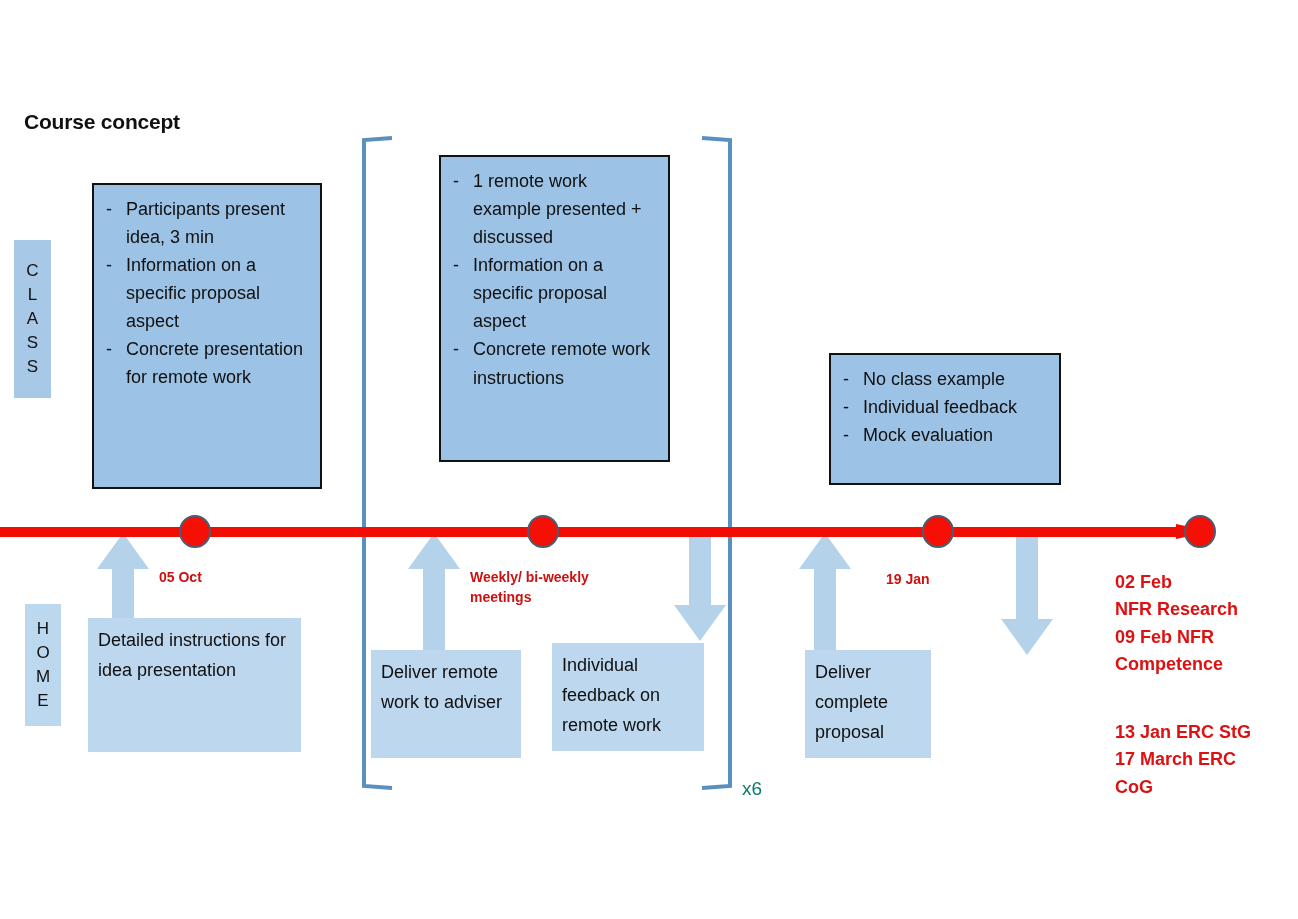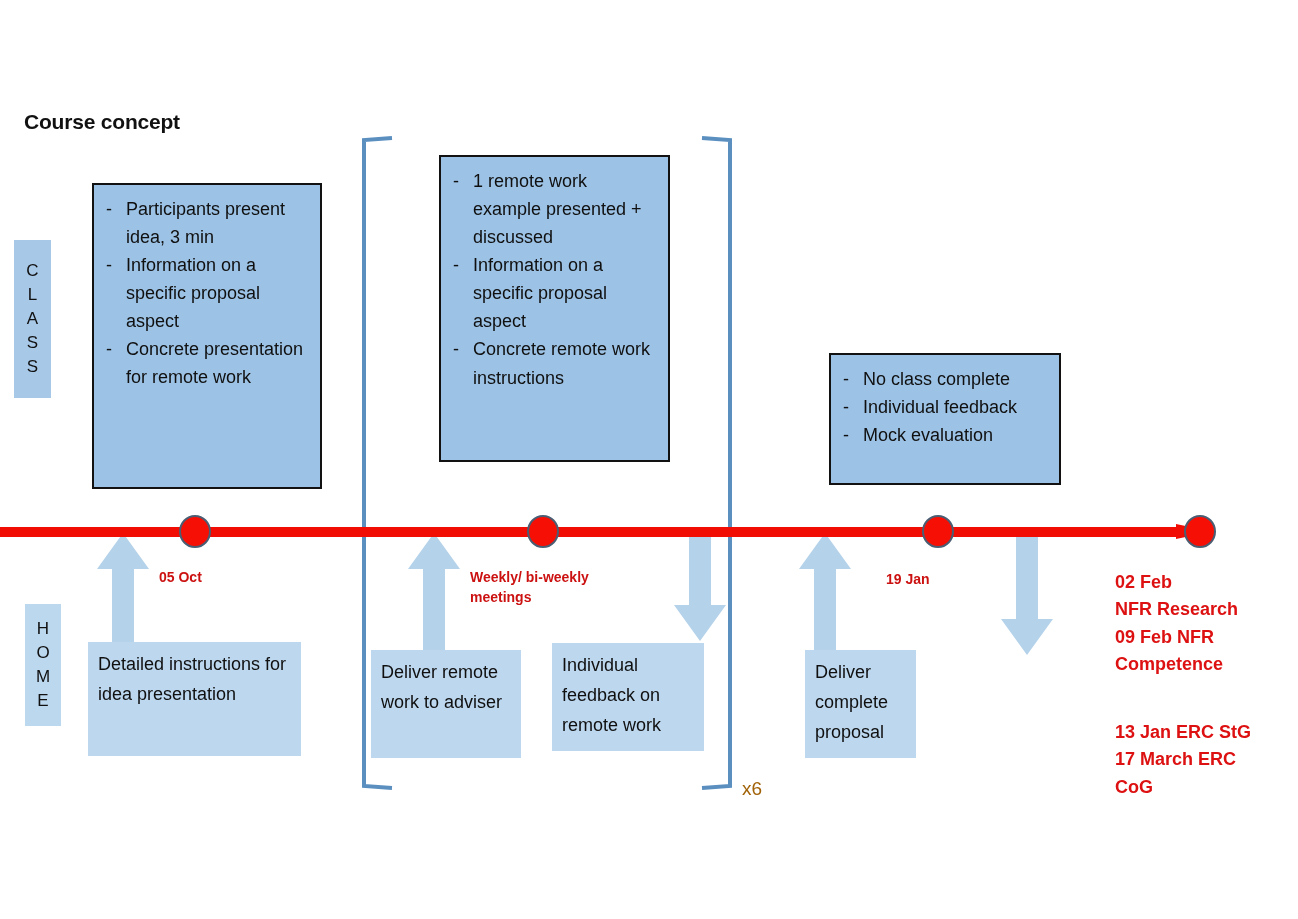--- a/index.html
+++ b/index.html
@@ -97,24 +97,24 @@
   
   .home-box {
     position: absolute;
     background: #bcd7ee;
     box-sizing: border-box;
     padding: 8px 10px 8px 10px;
     font-size: 18px;
     line-height: 1.66;
     color: #101010;
   }
-  #home-box-1 { left: 88px; top: 642px; width: 213px; height: 114px; }
+  #home-box-1 { left: 88px; top: 618px; width: 213px; height: 134px; }
   #home-box-2 { left: 371px; top: 650px; width: 150px; height: 108px; }
   #home-box-3 { left: 552px; top: 643px; width: 152px; height: 108px; }
-  #home-box-4 { left: 805px; top: 650px; width: 111px; height: 108px; }
+  #home-box-4 { left: 805px; top: 650px; width: 126px; height: 108px; }
   #home-box-5 { left: 963px; top: 655px; width: 128px; height: 40px; }
 
   
   #timeline-axis {
     position: absolute;
     left: 0px;
     top: 524px;
     width: 1214px;
     height: 15px;
   }
@@ -165,21 +165,21 @@
     left: 358px;
     top: 132px;
     width: 378px;
     height: 662px;
   }
   #repeat-count {
     position: absolute;
     left: 742px;
     top: 778px;
     font-size: 19px;
-    color: #a16207;
+    color: #0f766e;
   }
 </style>
 </head>
 <body>
 
 <div id="canvas">
 
   <div class="page-title">Course concept</div>
 
   <svg id="repeat-bracket" viewBox="0 0 378 662" width="378" height="662" fill="none" xmlns="http://www.w3.org/2000/svg">
@@ -233,21 +233,21 @@
         <span class="dash">-</span>
         <span class="txt">Concrete remote work instructions</span>
       </li>
     </ul>
   </div>
 
   <div class="class-box" id="class-box-3">
     <ul>
       <li>
         <span class="dash">-</span>
-        <span class="txt">No class complete</span>
+        <span class="txt">No class example</span>
       </li>
       <li>
         <span class="dash">-</span>
         <span class="txt">Individual feedback</span>
       </li>
       <li>
         <span class="dash">-</span>
         <span class="txt">Mock evaluation</span>
       </li>
     </ul>

